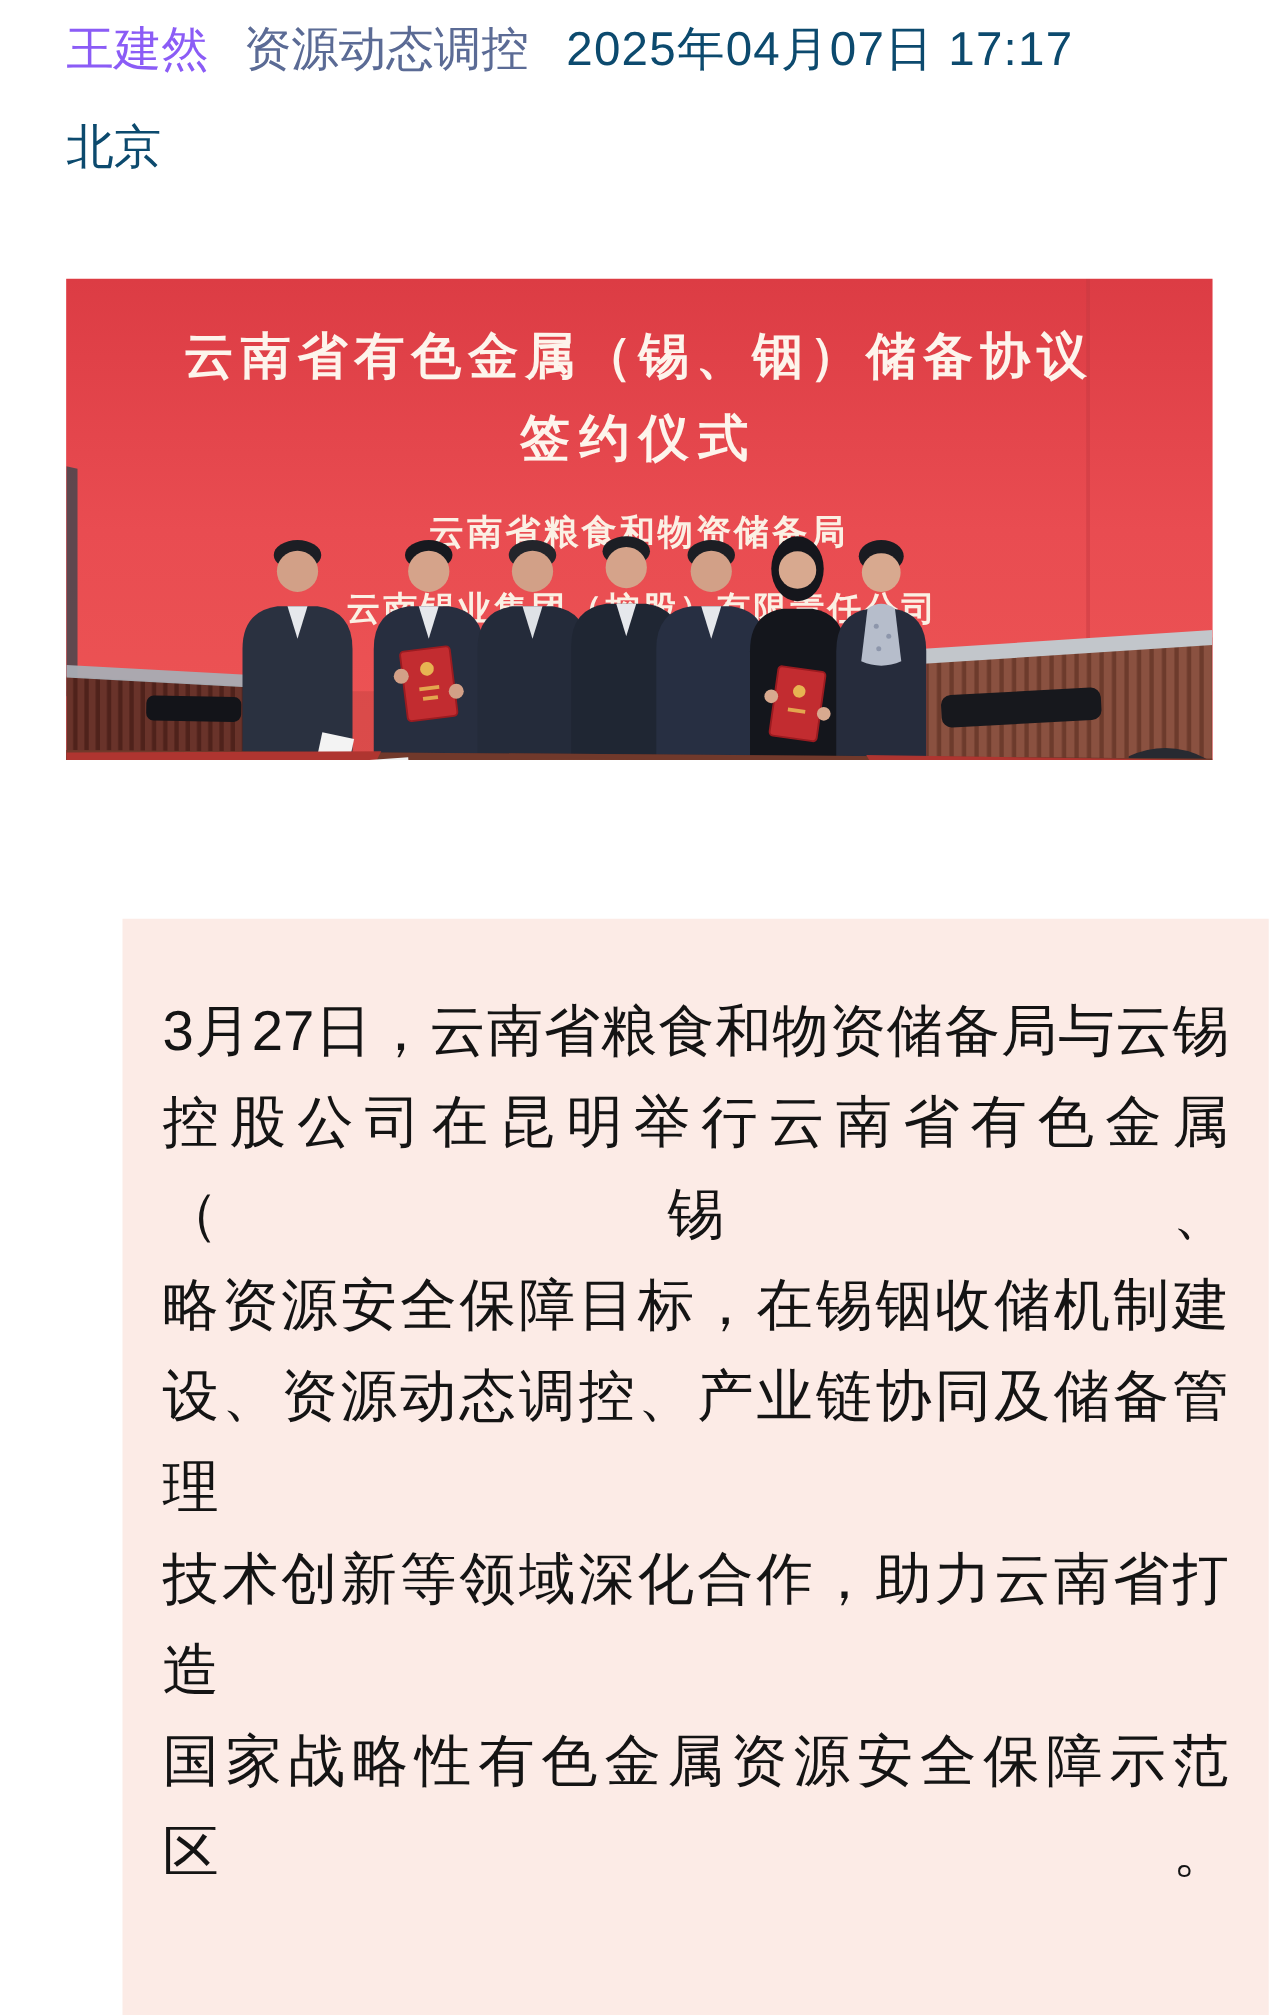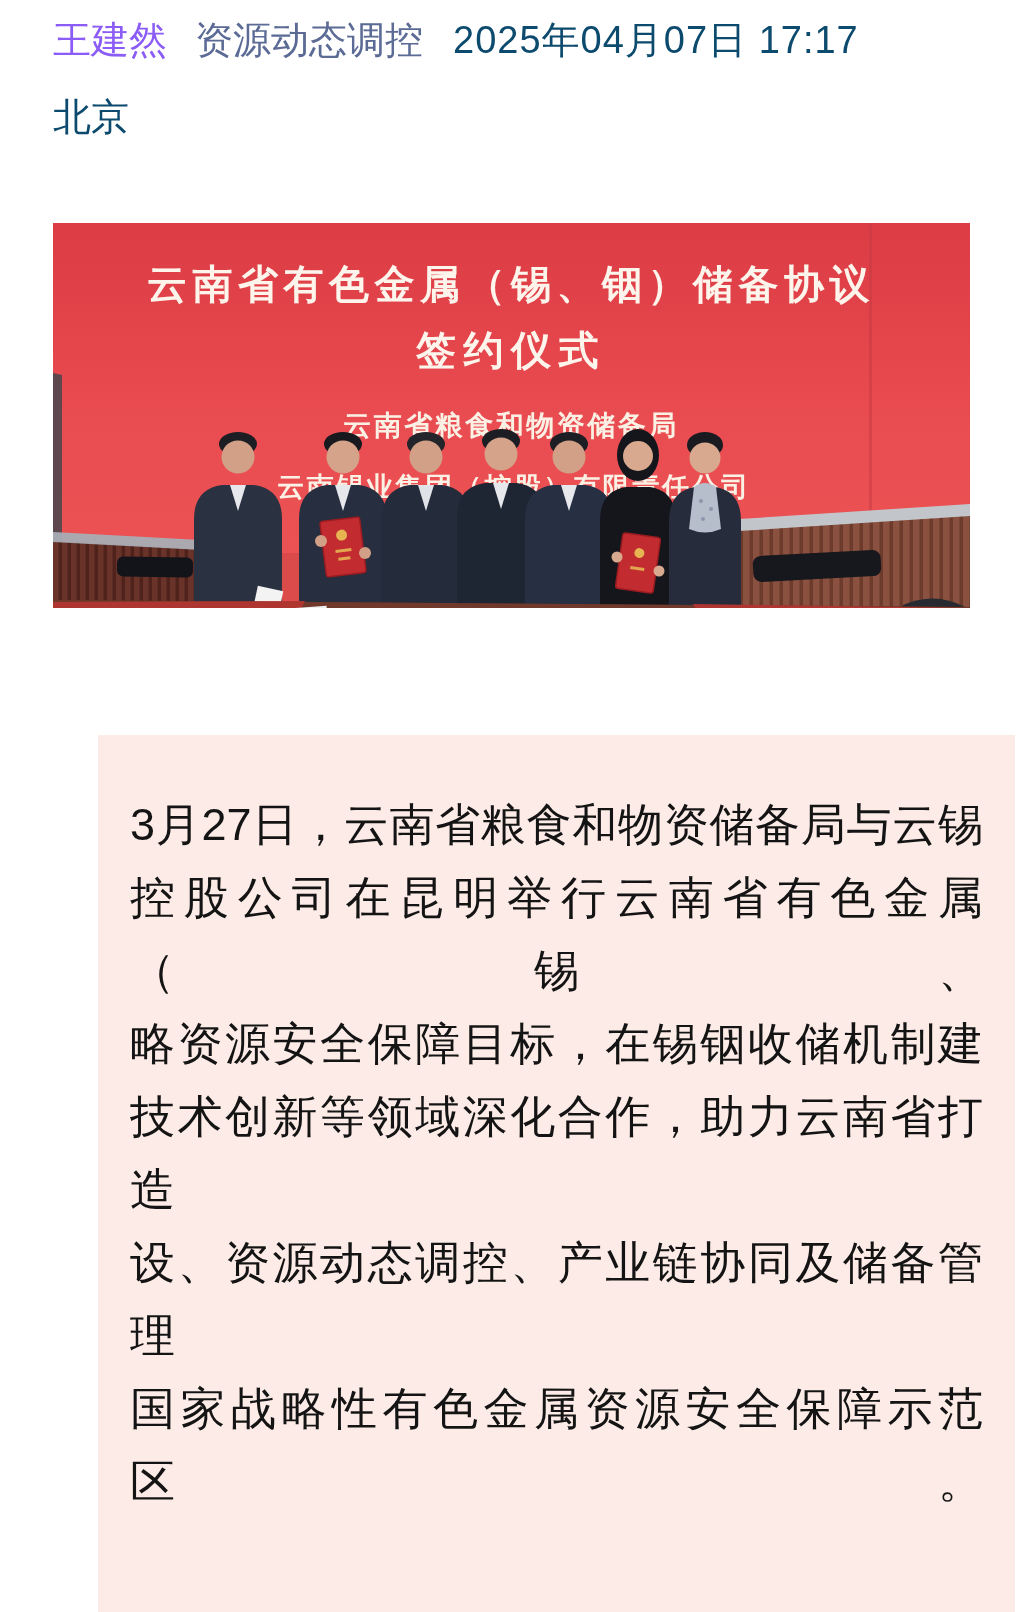--- a/index.html
+++ b/index.html
@@ -209,17 +209,17 @@
       <text x="428" y="414" font-size="15" font-weight="700" letter-spacing="2" fill="#b5332e" text-anchor="middle" font-family="Liberation Sans, sans-serif">签字席</text>
     </g>
   </g>
 </svg>
 </div>
 
 <div class="article">
   <div class="article-line">3月27日，云南省粮食和物资储备局与云锡</div>
   <div class="article-line">控股公司在昆明举行云南省有色金属（锡、</div>
   <div class="article-line">略资源安全保障目标，在锡铟收储机制建</div>
+  <div class="article-line">设、资源动态调控、产业链协同及储备管理</div>
   <div class="article-line">技术创新等领域深化合作，助力云南省打造</div>
-  <div class="article-line">设、资源动态调控、产业链协同及储备管理</div>
   <div class="article-line">国家战略性有色金属资源安全保障示范区。</div>
 
 </div>
 
 </body></html>

